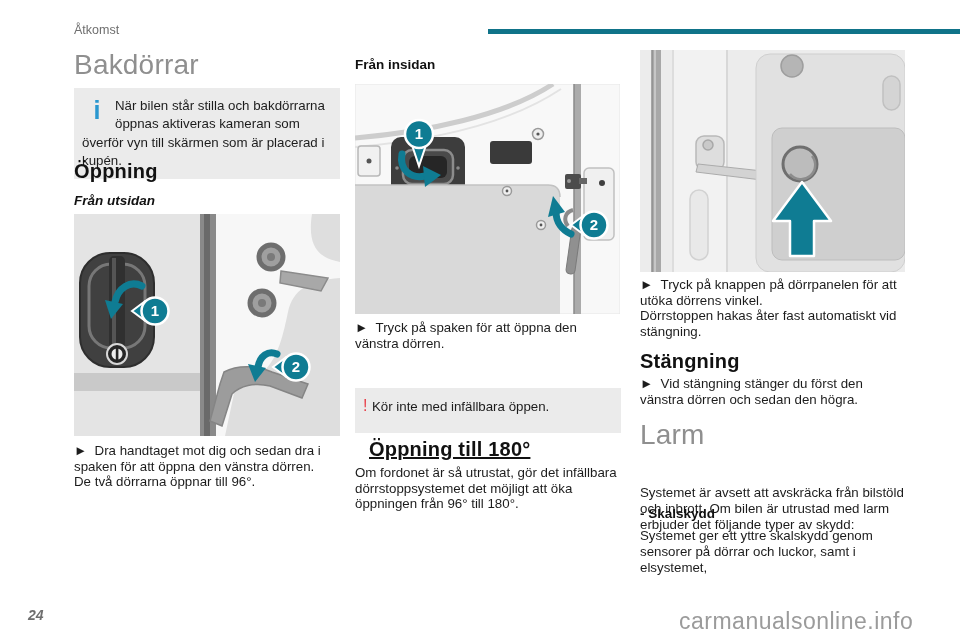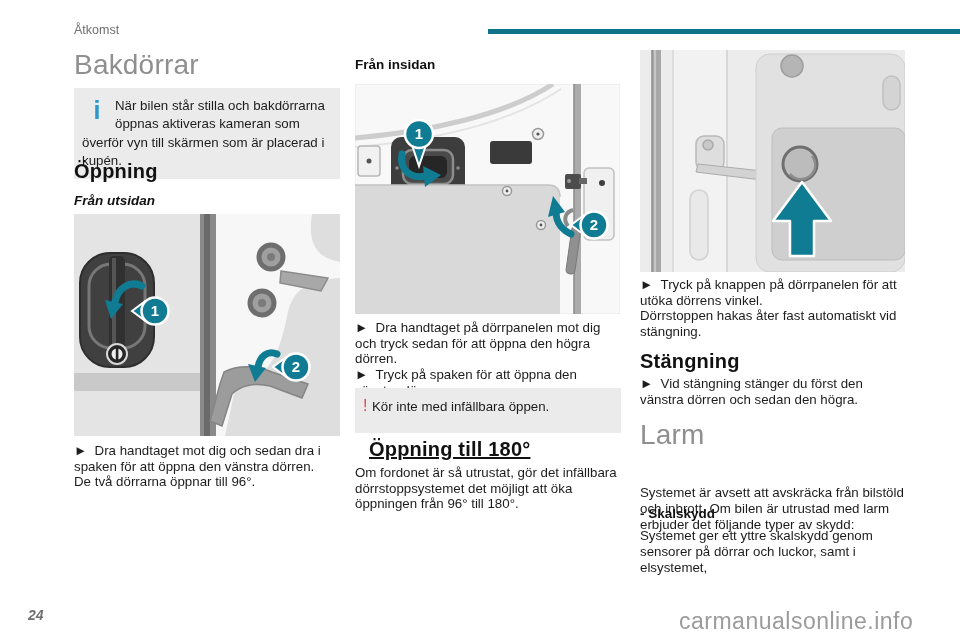--- a/index.html
+++ b/index.html
@@ -155,21 +155,20 @@
       </g>
       <g>
         <polygon points="216,141 228,132 228,150" fill="#0f7c93" stroke="#ffffff" stroke-width="2"></polygon>
         <circle cx="239" cy="141" r="13.5" fill="#0f7c93" stroke="#ffffff" stroke-width="2.5"></circle>
         <text x="239" y="146" text-anchor="middle" class="marker-text">2</text>
       </g>
     </svg>
   </figure>
 
   <div class="abs body-text" style="left:355px; top:320px; width:268px;">
-    <p>►&nbsp;&nbsp;Dra handtaget på dörrpanelen mot dig och tryck sedan för att öppna den högra dörren.</p>
     <p>►&nbsp;&nbsp;Tryck på spaken för att öppna den vänstra dörren.</p>
   </div>
 
   <div class="abs warn-box" style="left:355px; top:388px; width:266px;">
     <span class="ico ico-warn">!</span>
     <span class="note-text">Kör inte med infällbara öppen.</span>
   </div>
 
   <div class="abs h2" style="left:369px; top:438px;text-decoration:underline;">Öppning till 180°</div>
   <div class="abs body-text" style="left:355px; top:465px; width:268px;">

